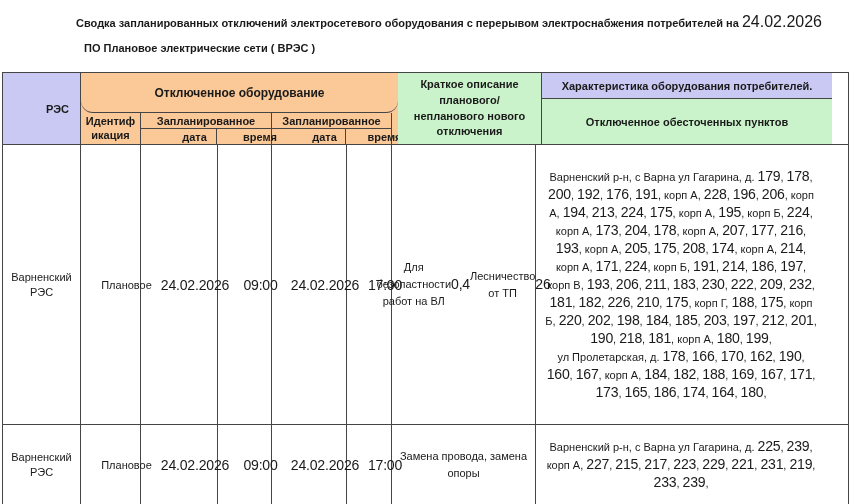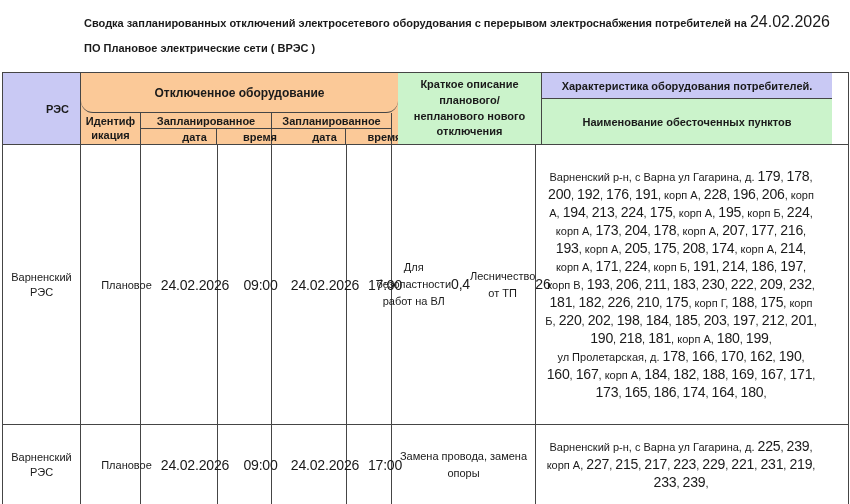--- a/index.html
+++ b/index.html
@@ -2,21 +2,21 @@
 <html style="--lavender: #c9c9f4; --orange: #fbc998; --green: #cbf3cb; --line: #454545; --text: #1a1a1a;"><head>
 <meta charset="utf-8">
 <style>
   html,body{margin:0;padding:0;}
   body{
     width:850px;height:504px;position:relative;background:#ffffff;overflow:hidden;
     font-family:"Liberation Sans","DejaVu Sans",sans-serif;
     color:var(--text,#1a1a1a);
     -webkit-font-smoothing:antialiased;
   }
-  .title1{position:absolute;left:84px;top:13px;font-size:11px;font-weight:700;white-space:nowrap;}
+  .title1{position:absolute;left:76px;top:13px;font-size:11px;font-weight:700;white-space:nowrap;}
   .big-date{font-size:16px;font-weight:400;letter-spacing:0px;}
   .title2{position:absolute;left:84px;top:42px;font-size:11px;font-weight:700;white-space:nowrap;}
 
   .tbl{
     position:absolute;left:2px;top:72px;width:845px;
     border:1px solid var(--line,#454545);
     background:#fff;font-size:11px;
   }
   .thead{display:flex;height:71px;border-bottom:1px solid var(--line);font-weight:700;}
   .c{box-sizing:border-box;display:flex;align-items:center;justify-content:center;
@@ -99,21 +99,21 @@
             <div class="c dt tt">время</div>
           </div>
         </div>
       </div>
     </div>
 
     <div class="c w-desc desc-h">Краткое описание планового/непланового нового отключения</div>
 
     <div class="sec-har last">
       <div class="har-title">Характеристика оборудования потребителей.</div>
-      <div class="naim-h">Наименование обесточенных пунктов</div>
+      <div class="naim-h">Отключенное обесточенных пунктов</div>
     </div>
   </div>
 
   <div class="trow row1">
     <div class="c w-res cell-res">Варненский РЭС</div>
     <div class="c w-ident">Плановое</div>
     <div class="c w-d1 cell-date numrich">
         <span class="num">24.02.2026</span>
       </div>
     <div class="c w-t1 cell-time numrich">

